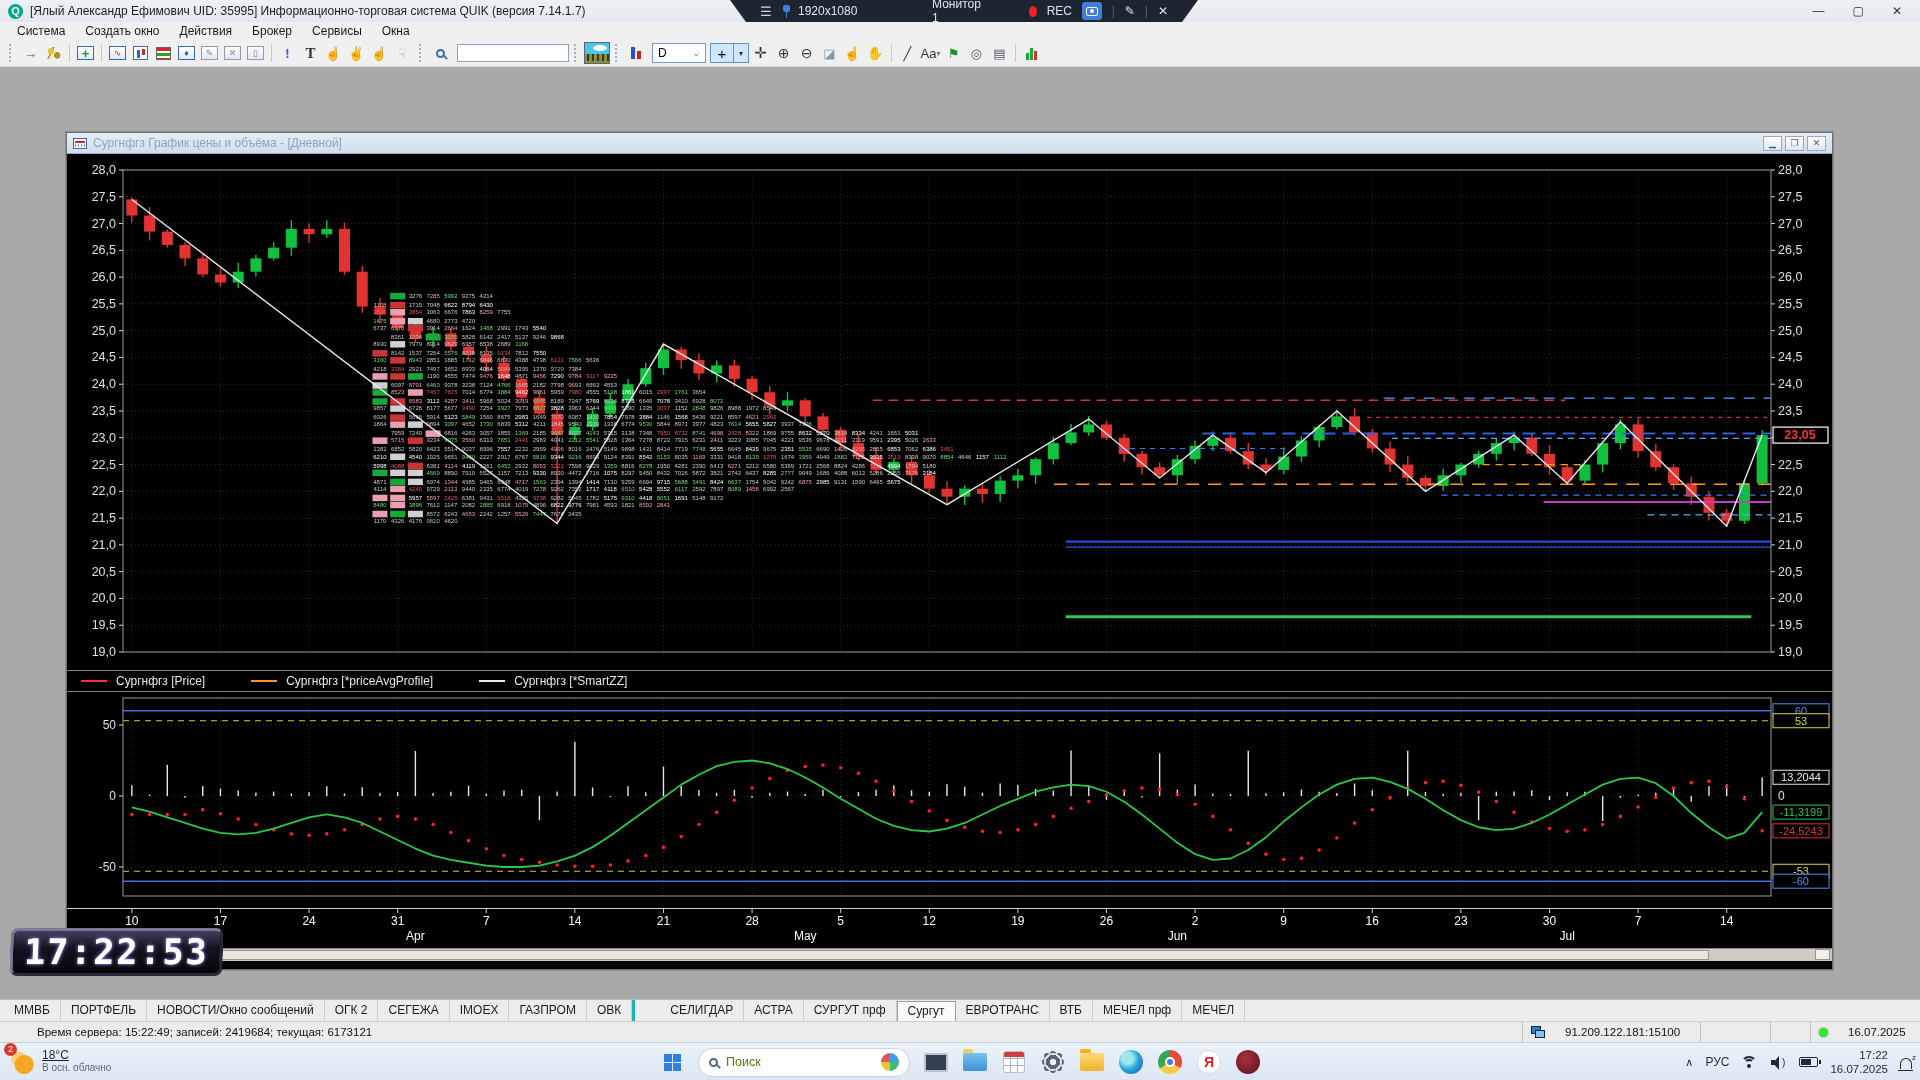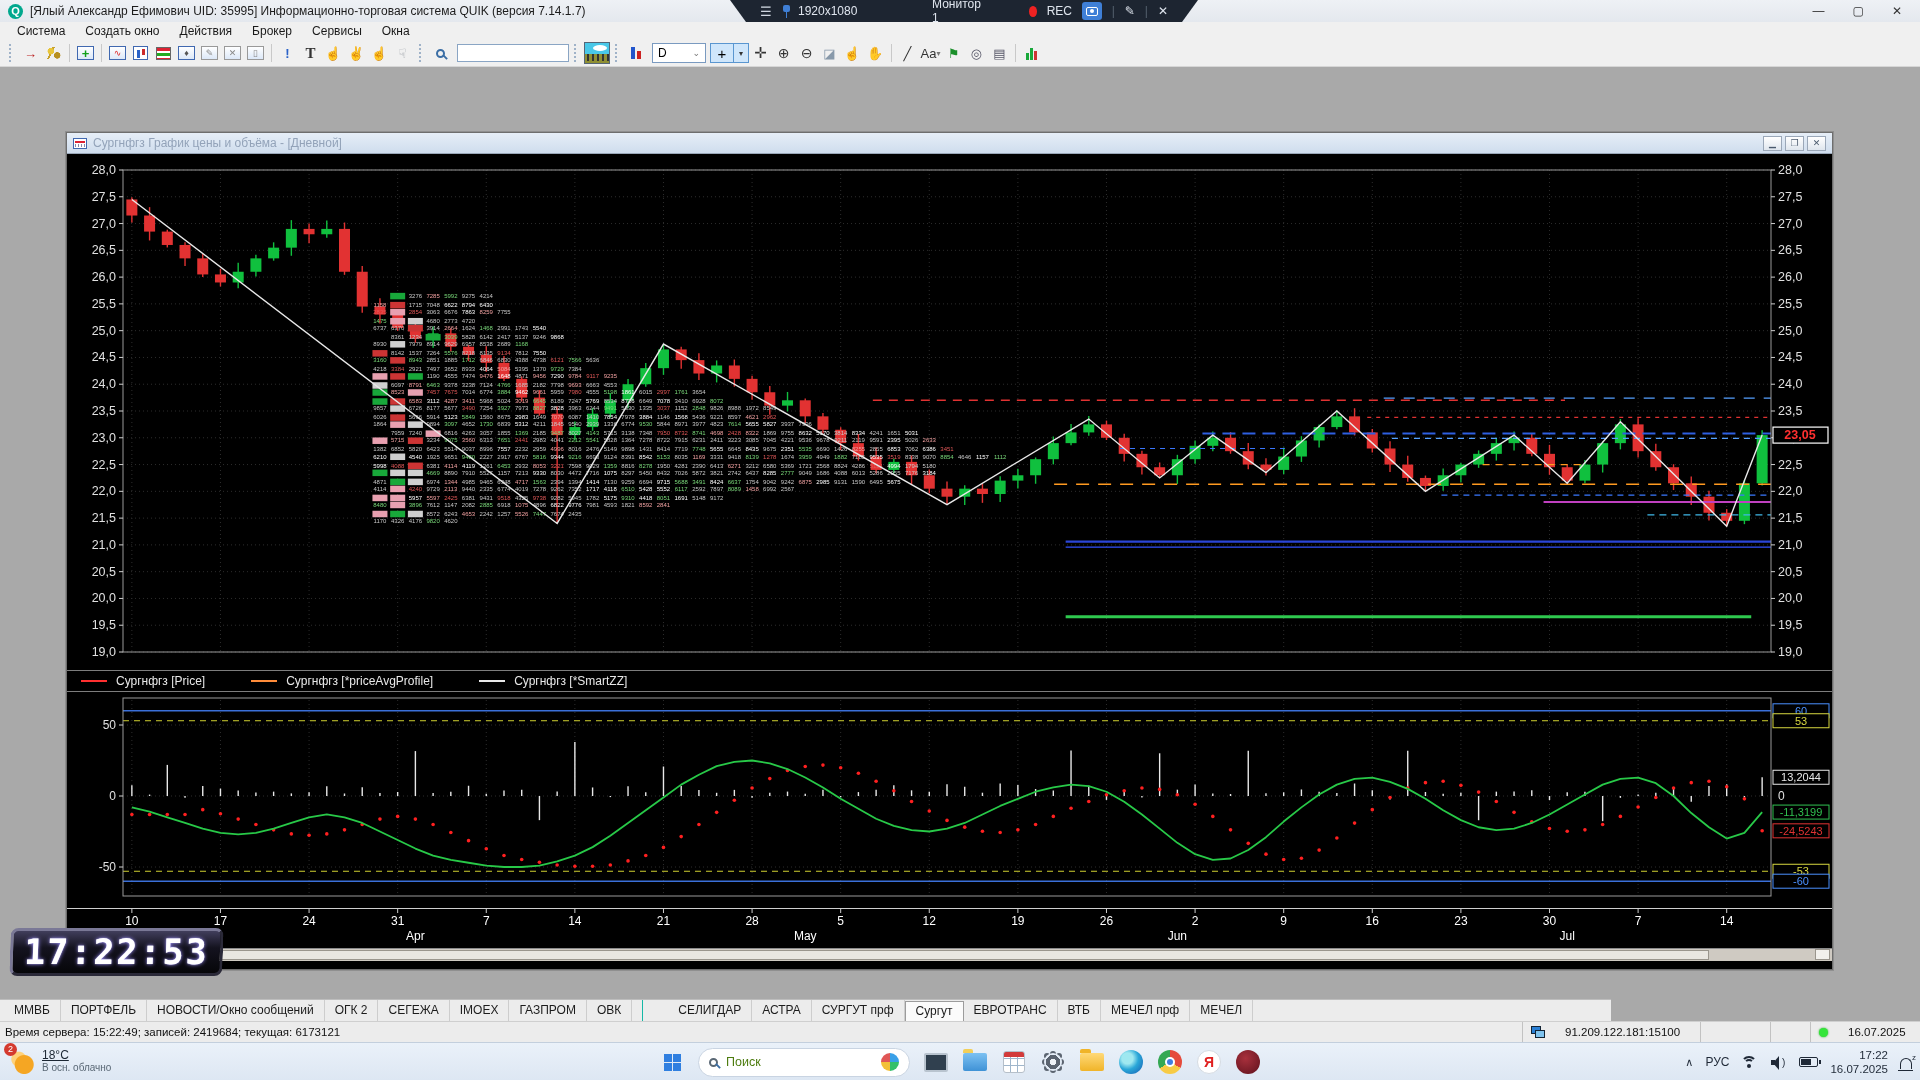--- a/index.html
+++ b/index.html
@@ -110,30 +110,30 @@
 
   
   #clock { position:absolute; left:10px; top:861px; width:213px; height:48px; z-index:60;
     background:linear-gradient(#413e5c 0%, #14131f 40%, #060609 100%);
     border:3px solid; border-color:#7a7896 #2a2938 #2a2938 #7a7896; border-radius:8px;
     display:flex; align-items:center; justify-content:center;
     font-family:"DejaVu Sans Mono", monospace; font-weight:bold; font-size:35px; color:#ffffff;
     text-shadow:0 0 4px #9a8cff, 0 0 1px #fff; letter-spacing:2px; transform:skewX(-2deg); }
 
   
-  #tabsbar { position:absolute; left:0; top:999px; width:1611px; height:22px; background:#ececec;
+  #tabsbar { position:absolute; left:0; top:999px; width:1920px; height:22px; background:#ececec;
     border-top:1px solid #bdbdbd; display:flex; align-items:stretch; padding-left:4px; font-size:12px; }
   .tab { padding:3px 10px 0 10px; color:#1c1c1c; border-right:1px solid #cdcdcd; white-space:nowrap; }
-  .tab.gap { margin-left:10px; border-left:1px solid #14b8a6;padding-left:35px; }
+  .tab.gap { border-left:3px solid #14b8a6;padding-left:35px; }
   .tab.active { background:#fbfbfb; border:1px solid #9c9c9c; border-bottom:none; margin-top:1px;
     padding-top:2px; }
 
   
   #statusbar { position:absolute; left:0; top:1021px; width:1920px; height:21px; background:#ececec;
-    border-top:1px solid #cfcfcf; display:flex; align-items:center; font-size:11.5px; color:#111; }
+    border-top:1px solid #cfcfcf; display:flex; align-items:center; font-size:11.5px; color:#111;padding-left:32px; }
   #statusbar .lft { padding-left:5px; }
   #statusbar .rgt { margin-left:auto; display:flex; align-items:stretch; height:100%; }
   .scell { border-left:1px solid #c2c2c2; display:flex; align-items:center; padding:0 8px; gap:20px; }
   .net-ic { width:14px; height:12px; position:relative; }
   .net-ic:before { content:''; position:absolute; left:0; top:0; width:8px; height:6px;
     background:#2a7fd4; border:1px solid #123; }
   .net-ic:after { content:''; position:absolute; right:0; bottom:0; width:8px; height:6px;
     background:#7fc3ee; border:1px solid #123; }
   .gdot { width:9px; height:9px; border-radius:50%; background:#35e53a; box-shadow:0 0 2px #1a1; }
 

